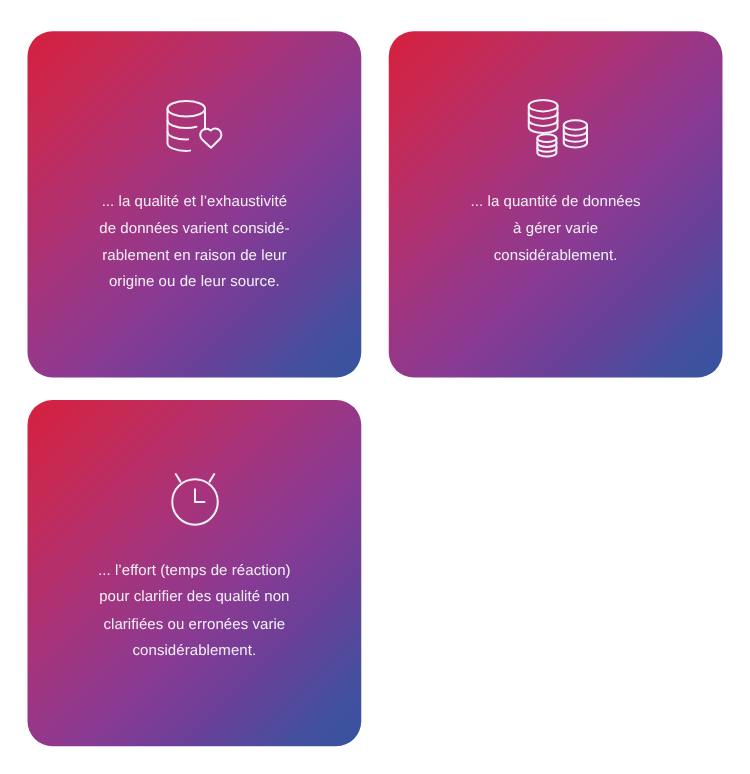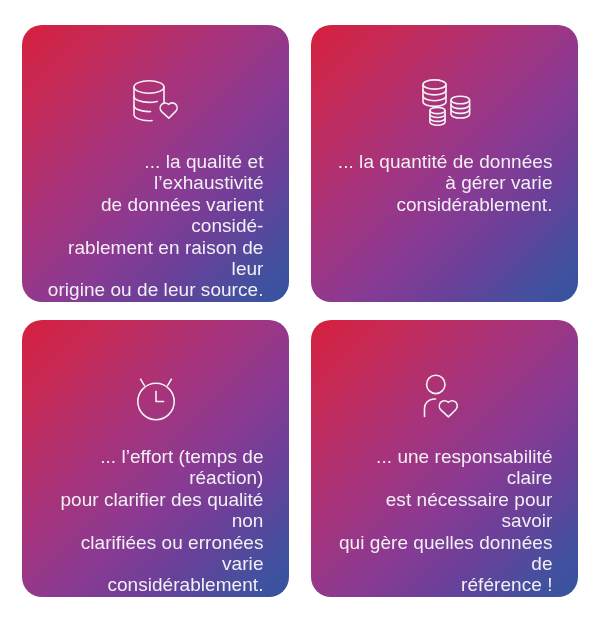--- a/index.html
+++ b/index.html
@@ -57,23 +57,23 @@
     flex: 0 0 auto;
   }
   .card-icon svg {
     display: block;
     overflow: visible;
   }
 
   .card-text {
     margin-top: 18px;
     width: 216px;
-    text-align: right;
+    text-align: center;
     color: #f2f0f4;
-    font-size: 19px;
+    font-size: 12px;
     line-height: 21.4px;
     letter-spacing: 0.05px;
     white-space: pre-line;
     font-weight: 400;
     text-rendering: optimizeLegibility;
   }
 
   
   .ico-stroke {
     fill: none;
@@ -147,30 +147,14 @@
           <path d="M27 19.4 V29.5 H34.6"></path>
         </g>
       </svg>
     </div>
     <div class="card-text">... l’effort (temps de réaction)
 pour clarifier des qualité non
 clarifiées ou erronées varie
 considérablement.</div>
   </div>
 
-  <div class="card">
-    <div class="card-icon">
-      <svg width="54" height="52" viewBox="0 0 54 52" aria-hidden="true">
-        <g class="ico-stroke">
-          <circle cx="17.8" cy="12.4" r="9.2"></circle>
-          <path d="M6.5 44.5 V36.4 C6.5 31.2 10.7 27.0 15.9 27.0 H17.6"></path>
-          <path d="M30.2 30.2 C27.9 28.0 24.4 28.3 22.5 30.6 C20.7 32.9 21.0 36.2 23.1 38.1
-                   L30.4 44.9 L37.7 37.7 C39.7 35.7 39.8 32.4 37.9 30.3 C35.9 28.2 32.5 28.2 30.5 30.2 Z"></path>
-        </g>
-      </svg>
-    </div>
-    <div class="card-text">... une responsabilité claire
-est nécessaire pour savoir
-qui gère quelles données de
-référence !</div>
-  </div>
 
 </div>
 
 </body></html>

